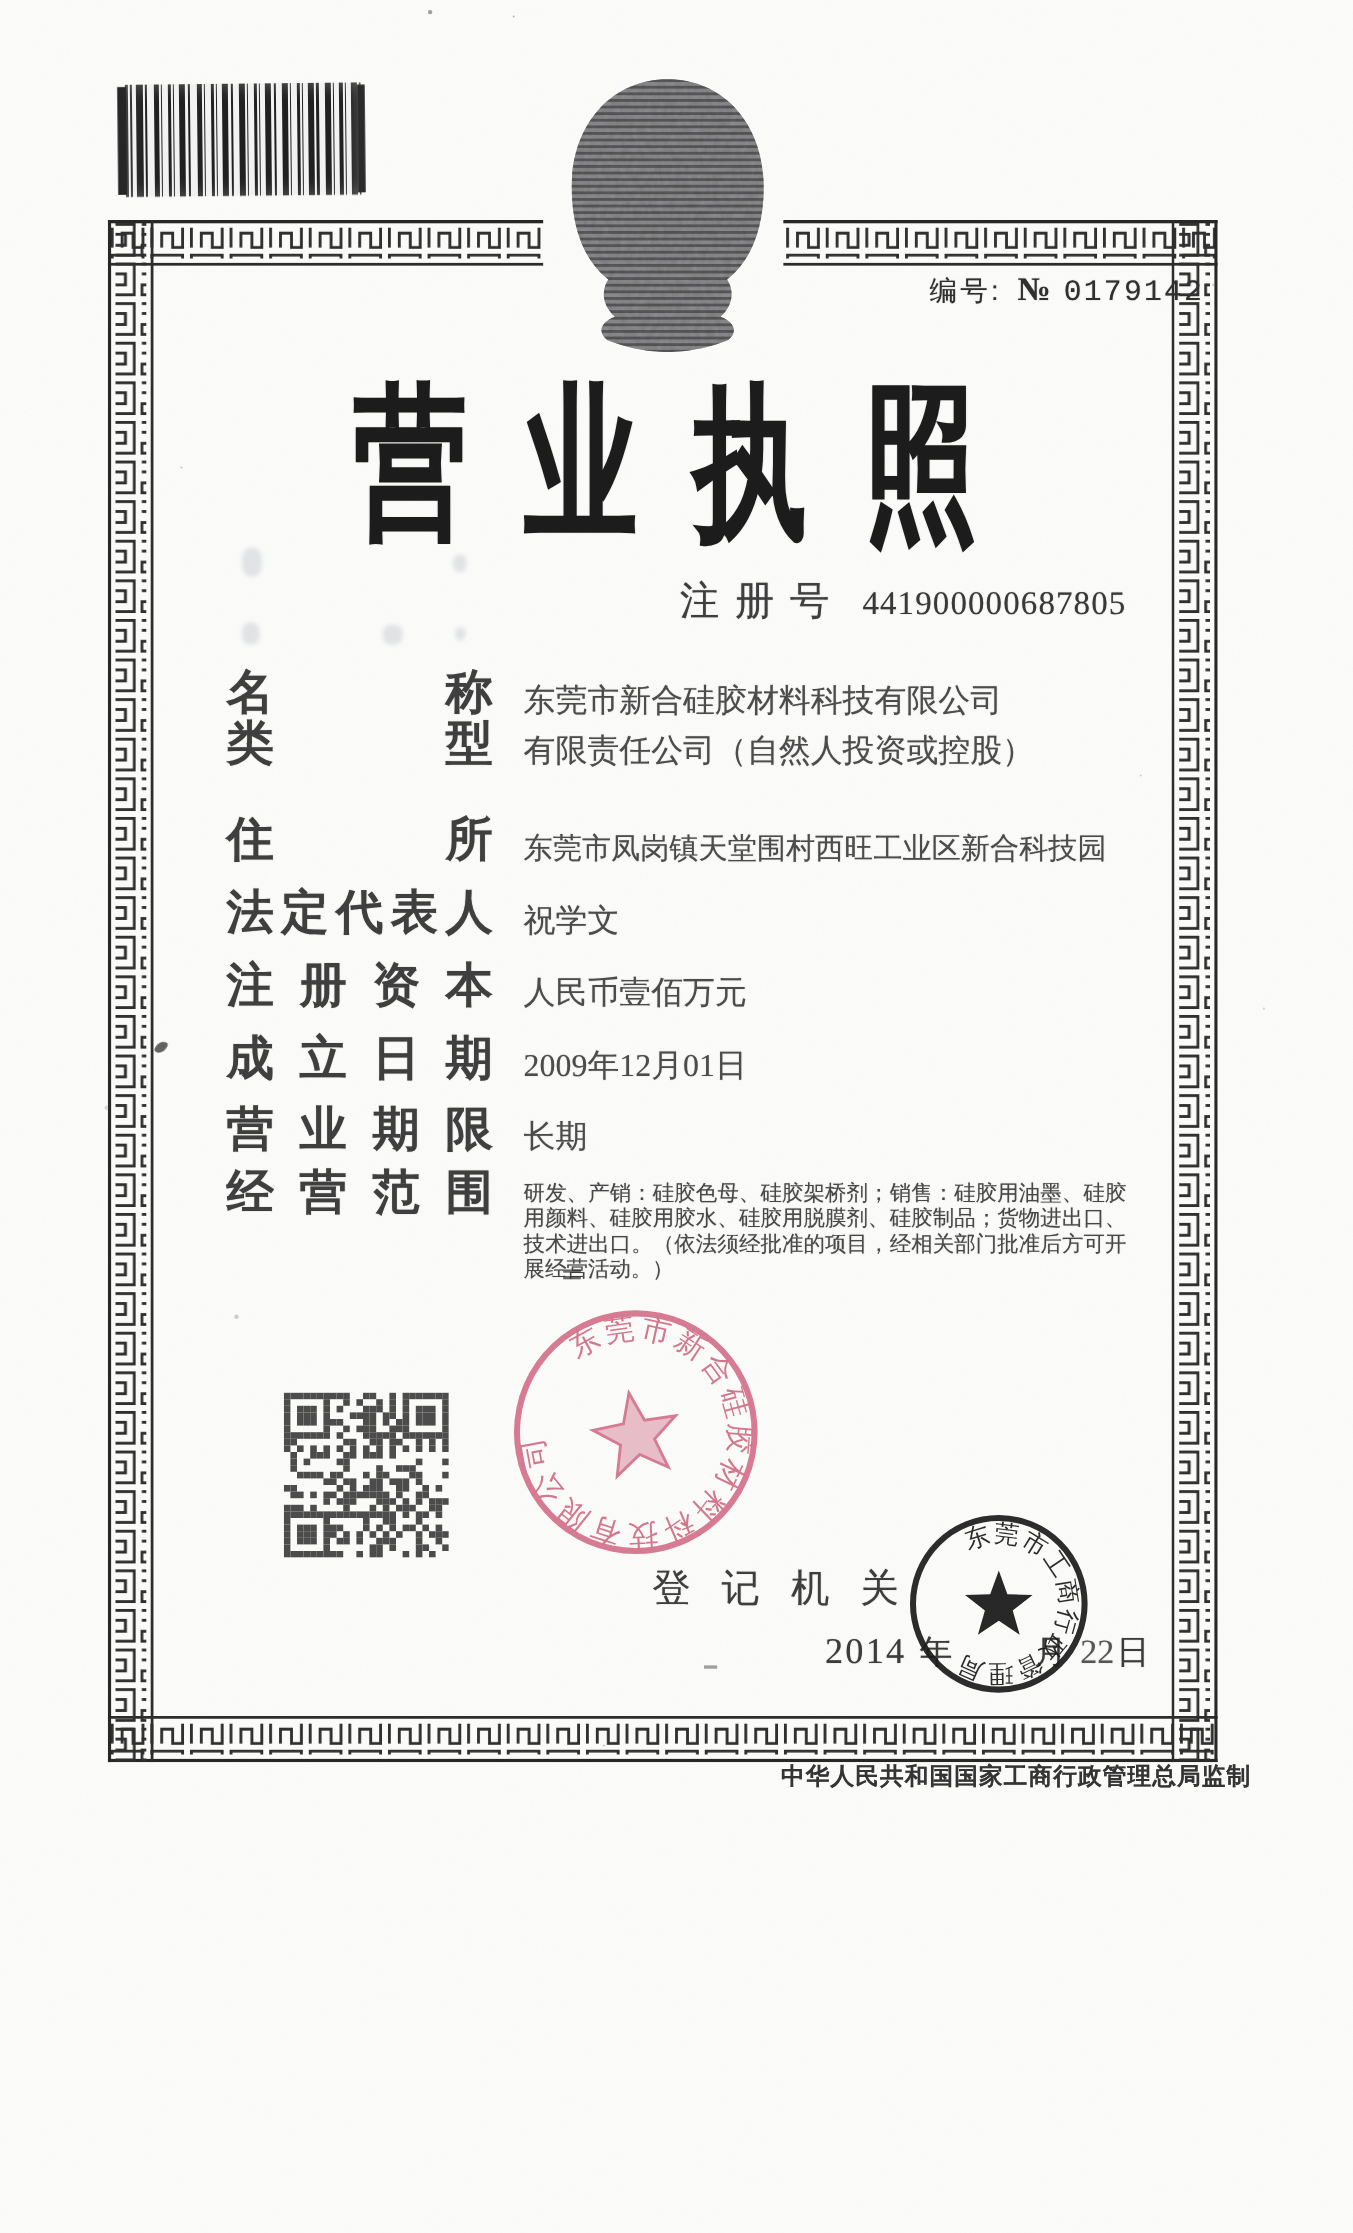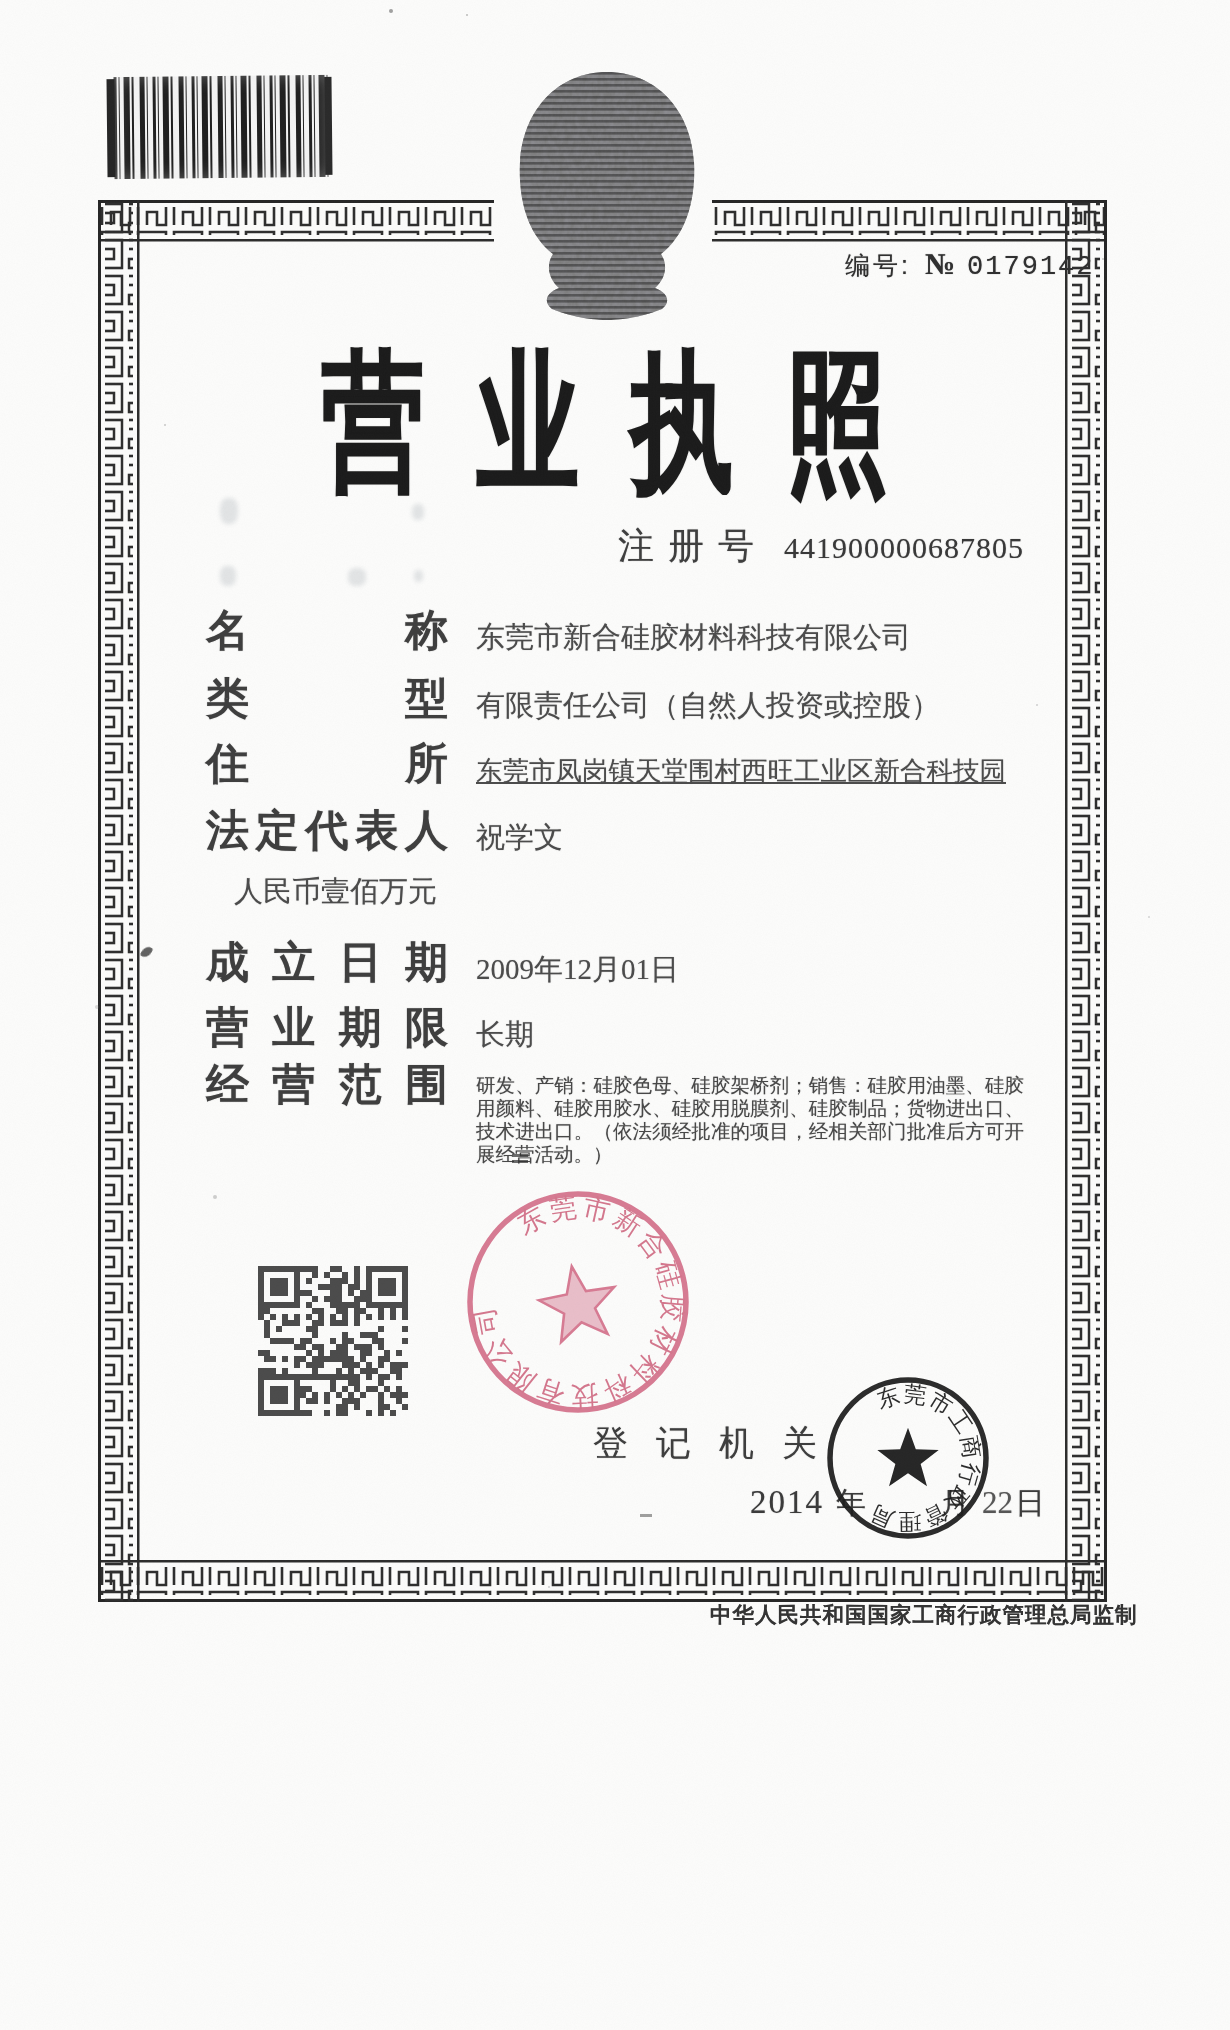--- a/index.html
+++ b/index.html
@@ -50,24 +50,24 @@
     text-shadow:0 0 1px rgba(70,70,70,.55);justify-content:center;}
   .reg-label{font:500 36px/1 "Liberation Serif",serif;letter-spacing:14px;color:#3e3e3e;}
   .reg-number{font:400 30px/1 "Liberation Serif",serif;margin-left:16px;letter-spacing:1px;color:#383838;}
 
   
   .field-row{position:absolute;left:206px;display:flex;align-items:flex-end;}
   .field-label{width:242px;font:600 43px/1.08 "Liberation Serif",serif;color:#3e3e3e;
     text-align:justify;text-align-last:justify;text-shadow:0 0 1px rgba(70,70,70,.5);}
   .field-value{margin-left:28px;font:400 29px/1.2 "Liberation Serif",serif;color:#4b4b4b;
     white-space:nowrap;text-shadow:0 0 1px rgba(90,90,90,.5);}
-  .fr1{top:608px}.fr2{top:676px}.fr3{top:741px}.fr4{top:808px}
+  .fr1{top:608px}.fr2{top:654px}.fr3{top:741px}.fr4{top:808px}
   .fr5{top:874px}.fr6{top:940px}.fr7{top:1005px}
   .fr8{top:1062px;align-items:flex-start;}
-  .fr3 .field-value{font-size:26.5px;text-decoration:underline;}
+  .fr3 .field-value{font-size:26.5px;}
   .fr8 .field-value{margin-top:12px;width:548px;white-space:normal;
     font-size:19.5px;line-height:23px;color:#474747;text-align:justify;}
 
   
   .qr{position:absolute;left:258px;top:1266px;width:150px;height:150px;filter:blur(.3px);opacity:.92;}
 
   
   .company-seal{position:absolute;left:440px;top:1164px;width:276px;height:276px;
     opacity:.82;filter:blur(.5px);}
   .registry-seal{position:absolute;left:822px;top:1372px;width:172px;height:172px;
@@ -205,20 +205,21 @@
   </div>
   <div class="field-row fr3">
     <div class="field-label">住所</div>
     <div class="field-value">东莞市凤岗镇天堂围村西旺工业区新合科技园</div>
   </div>
   <div class="field-row fr4">
     <div class="field-label">法定代表人</div>
     <div class="field-value">祝学文</div>
   </div>
   <div class="field-row fr5">
+    <div class="field-label">注册资本</div>
     <div class="field-value">人民币壹佰万元</div>
   </div>
   <div class="field-row fr6">
     <div class="field-label">成立日期</div>
     <div class="field-value">2009年12月01日</div>
   </div>
   <div class="field-row fr7">
     <div class="field-label">营业期限</div>
     <div class="field-value">长期</div>
   </div>

